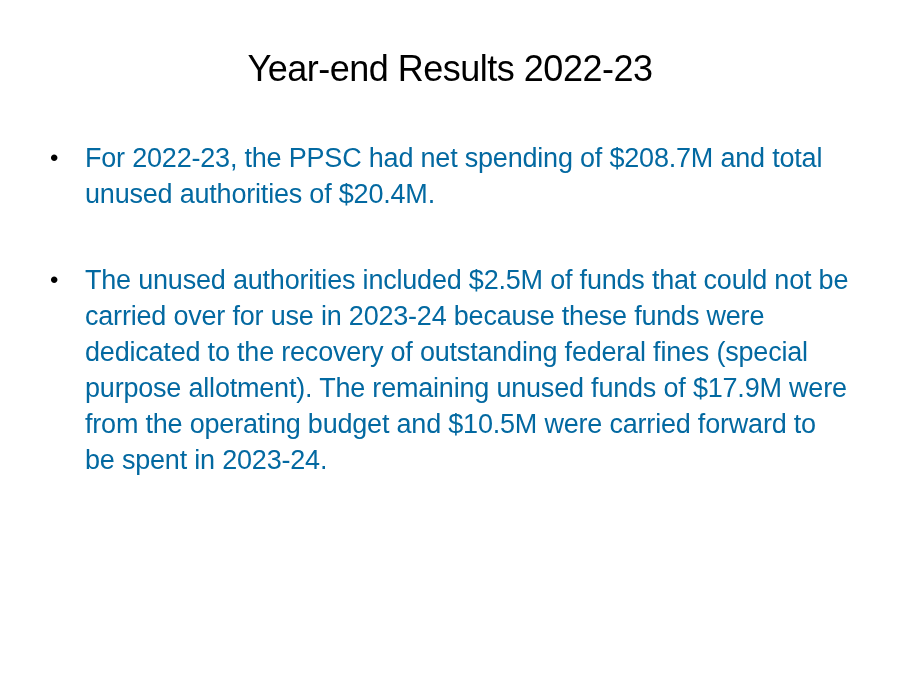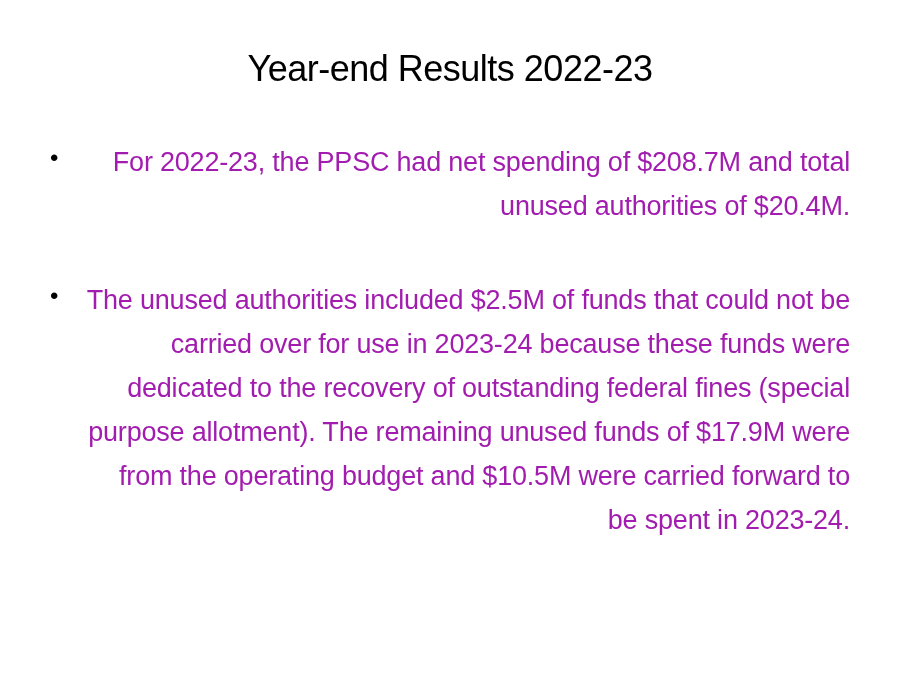--- a/index.html
+++ b/index.html
@@ -49,27 +49,26 @@
     flex: 0 0 35px;
     width: 35px;
     font-size: 24px;
     line-height: 36px;
     color: #000000;
   }
   .bullet-text {
     flex: 0 0 765px;
     width: 765px;
     font-size: 27px;
-    line-height: 44px;
+    line-height: 36px;
     letter-spacing: -0.2px;
-    color: #a21caf;
+    color: #0369a1;
     overflow-wrap: normal;
     word-break: normal;
     hyphens: none;
-    text-align: right;
   }
 </style>
 </head>
 <body>
 
 <div class="slide">
 
   <h1 class="slide-title">Year-end Results 2022-23</h1>
 
   <ul class="bullet-list">

